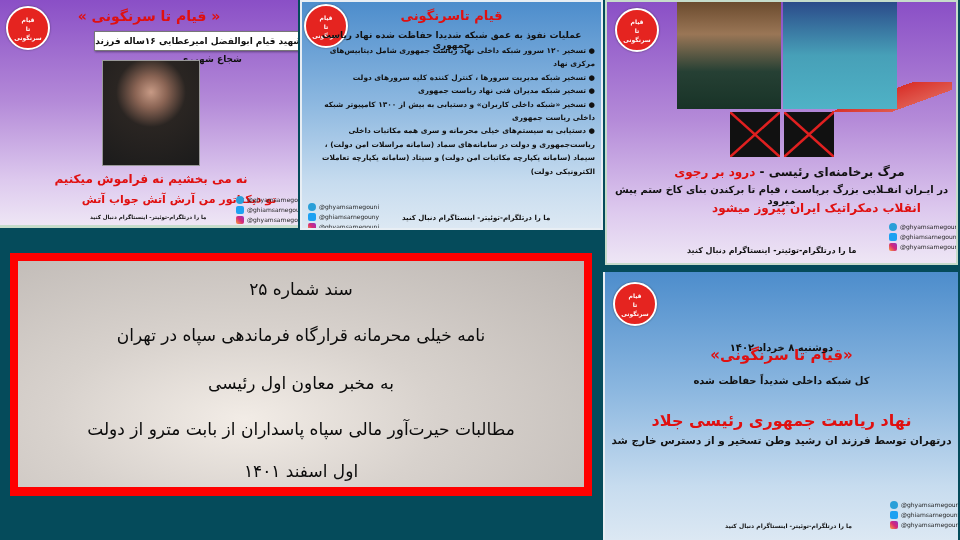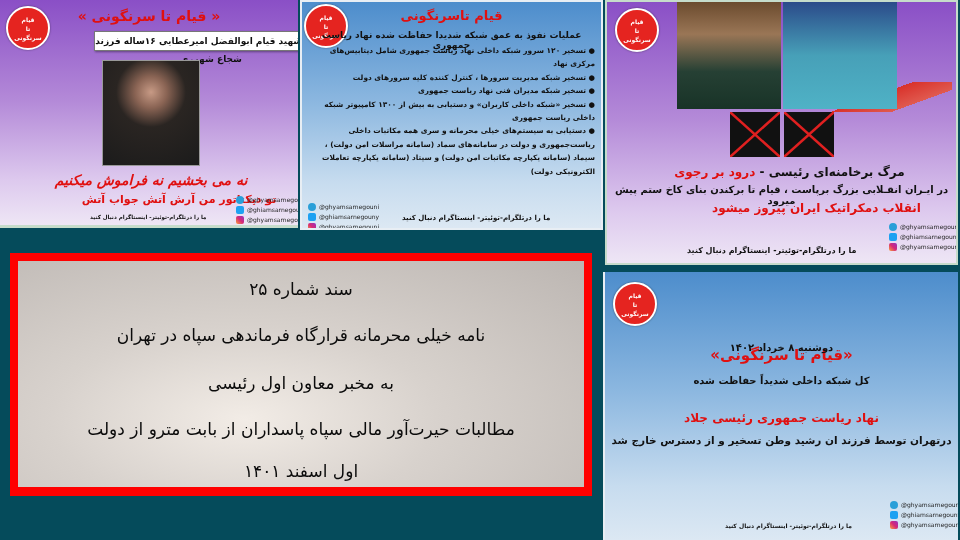--- a/index.html
+++ b/index.html
@@ -15,21 +15,21 @@
   .ic{width:8px;height:8px;border-radius:50%;display:inline-block;}
   .ic.tg{background:#2a9fd8;}
   .ic.tw{background:#1da1f2;border-radius:2px;}
   .ic.ig{background:linear-gradient(45deg,#f9a23c,#d62976,#962fbf);border-radius:2px;}
   .follow{position:absolute;font-size:7px;font-weight:bold;color:#111;}
   
   #p1{left:0;top:0;width:298px;height:228px;border-bottom:3px solid #c6dccb;}
   #p1 .title{position:absolute;top:8px;left:0;right:0;font-size:14px;}
   #p1 .caption{position:absolute;top:31px;left:48px;width:232px;height:18px;background:#fff;border:1px solid #777;font-size:9px;line-height:18px;color:#111;box-shadow:1px 1px 2px rgba(0,0,0,.4);margin-left:46px;}
   #p1 .photo{position:absolute;left:102px;top:60px;width:96px;height:104px;background:radial-gradient(circle at 50% 30%,#c79a85 0,#8a6454 18%,#2a2522 40%,#1b1b1b 100%);border:1px solid #999;}
-  #p1 .l1{position:absolute;top:172px;left:4px;right:0;font-size:14px;font-style:italic;}
+  #p1 .l1{position:absolute;top:172px;left:4px;right:0;font-size:12px;}
   #p1 .l2{position:absolute;top:193px;left:60px;right:0;font-size:11px;}
   
   #p2{left:300px;top:0;width:303px;height:230px;border:2px solid #e8eef4;}
   #p2 .title{position:absolute;top:6px;left:0;right:0;font-size:13px;}
   #p2 .sub{position:absolute;top:28px;left:0;right:0;font-size:9px;color:#111;}
   #p2 .bullets{position:absolute;top:42px;left:6px;right:6px;font-size:7.4px;line-height:13.4px;color:#111;text-align:right;}
   
   #p3{left:605px;top:0;width:353px;height:265px;border:2px solid #c6dccb;}
   #p3 .photoA{position:absolute;left:70px;top:0;width:104px;height:107px;background:linear-gradient(180deg,#6b4b2e 0%,#9a7656 30%,#264034 65%,#183327 100%);}
   #p3 .photoB{position:absolute;left:176px;top:0;width:114px;height:107px;background:linear-gradient(180deg,#2b4b8a 0%,#47a0b8 50%,#4fb2c6 100%);}
@@ -43,21 +43,21 @@
   #p3 .h3{position:absolute;top:199px;left:70px;right:0;font-size:12px;}
   
   #frame{position:absolute;left:10px;top:253px;width:582px;height:243px;background:#ff0000;}
   #p4{position:absolute;left:8px;top:8px;width:566px;height:226px;background:radial-gradient(ellipse at 40% 70%,#f2ece6 0%,#d8d2cd 40%,#bcb6b2 100%);direction:rtl;text-align:center;color:#0b0b0b;font-weight:normal;}
   #p4 div{position:absolute;left:0;right:0;font-size:17px;}
   
   #p5{left:603px;top:272px;width:355px;height:268px;border-left:2px solid #e8eef4;}
   #p5 .t1{position:absolute;top:34px;left:0;right:0;font-size:15px;margin-top:40px;}
   #p5 .t2{position:absolute;top:70px;left:0;right:0;font-size:10px;color:#111;}
   #p5 .t3{position:absolute;top:103px;left:0;right:0;font-size:10px;color:#111;}
-  #p5 .t4{position:absolute;top:139px;left:0;right:0;font-size:12px;}
+  #p5 .t4{position:absolute;top:139px;left:0;right:0;font-size:16px;}
   #p5 .t5{position:absolute;top:162px;left:0;right:0;font-size:10.5px;color:#111;}
 </style>
 </head>
 <body>
 
 <div class="panel purple" id="p1">
   <div class="logo" style="left:6px;top:6px;">
     <span>قیام</span>
     <span>تا</span>
     <span>سرنگونی</span>

